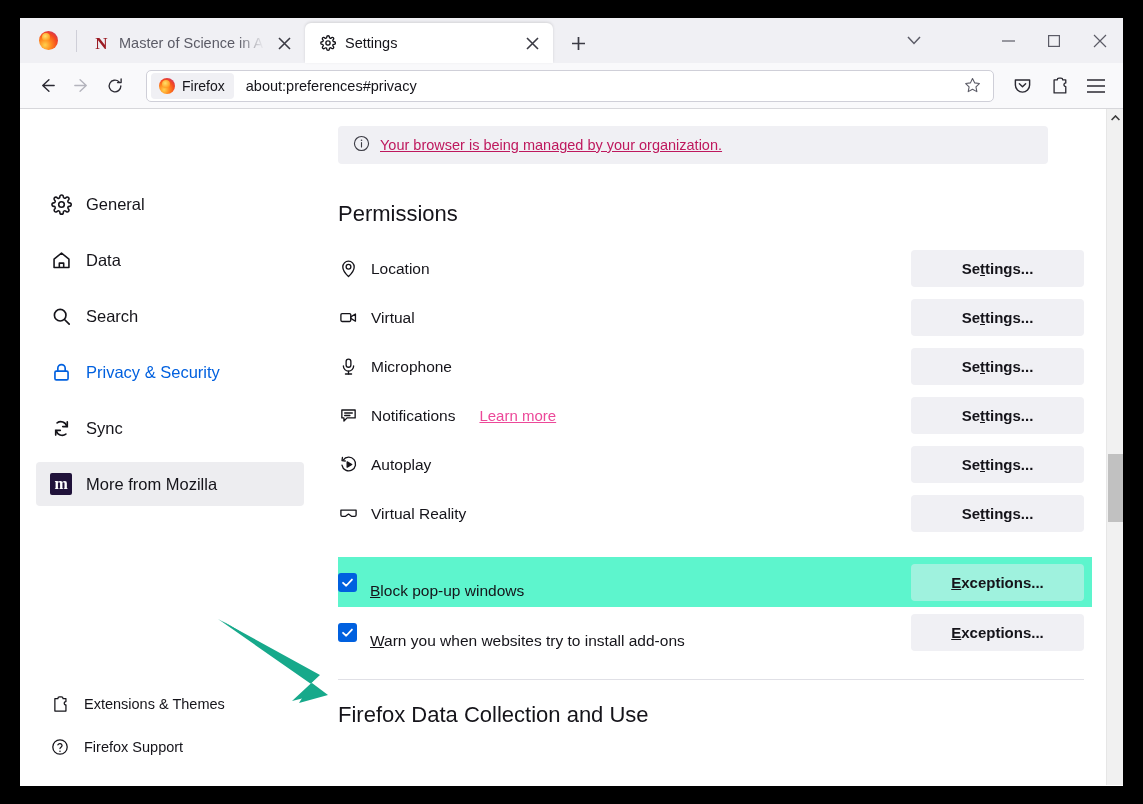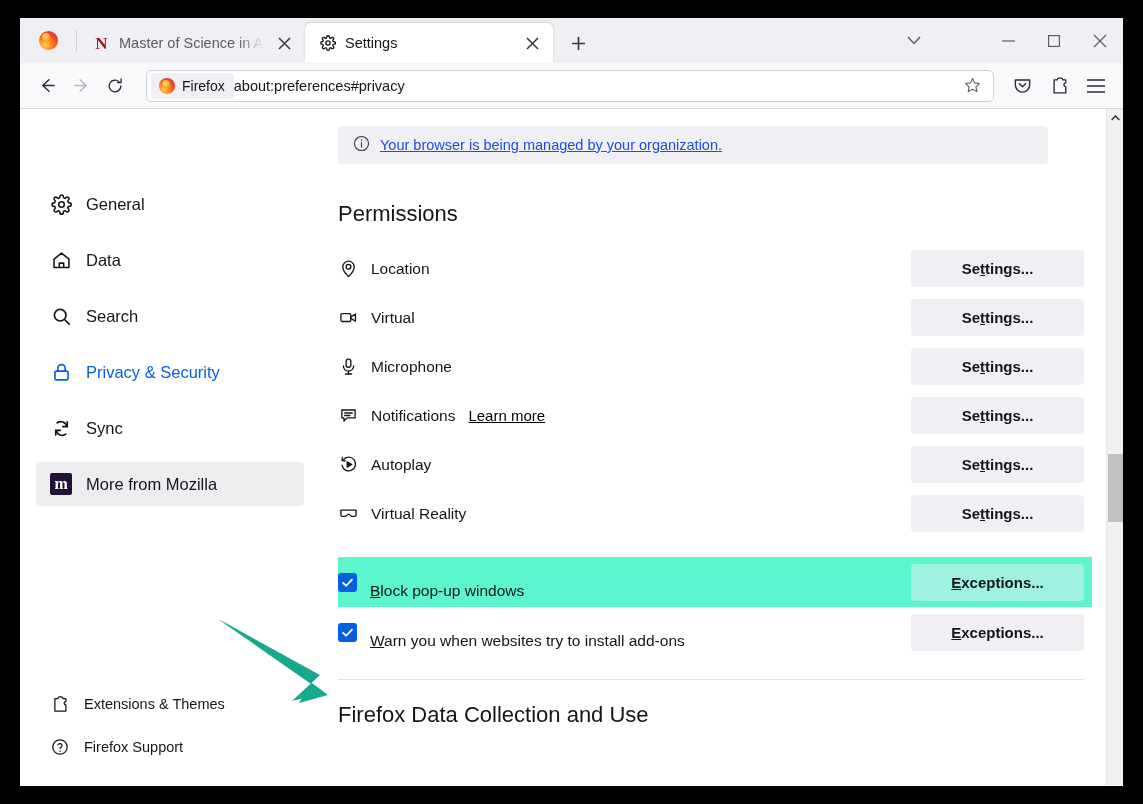--- a/index.html
+++ b/index.html
@@ -79,21 +79,21 @@
     flex: 1 1 auto; height: 32px; margin: 0 8px 0 14px;
     background:#ffffff; border:1px solid #cfcfd8; border-radius: 5px;
     display:flex; align-items:center; padding: 0 6px 0 4px; gap:0;
   }
   .identity {
     display:flex; align-items:center; gap:7px;
     height:26px; padding: 0 9px 0 8px; border-radius:4px;
     background:#f0f0f4; color:#15141a; font-size:14px;
   }
   .identity .fxlogo { width:16px; height:16px; }
-  .urltext { flex:1 1 auto; font-size: 14.5px; color:#15141a; white-space:nowrap; overflow:hidden; }
+  .urltext { flex:1 1 auto; padding-left: 12px; font-size: 14.5px; color:#15141a; white-space:nowrap; overflow:hidden; }
   .urlstar { width:30px; height:28px; border-radius:4px; display:flex; align-items:center; justify-content:center; color:#5b5b66; }
   .toolbtn { width:34px; height:34px; border-radius:4px; display:flex; align-items:center; justify-content:center; color:#2b2a33; margin-left:3px; }
 
   
   .content { position:relative; height: 676px; background:#ffffff; display:flex; }
   .scrollarea { flex:1 1 auto; position:relative; overflow:hidden; }
 
   .sidebar { position:absolute; left:0; top:0; width: 300px; height:676px; }
   .navitem {
     display:flex; align-items:center; gap:14px;
@@ -116,41 +116,41 @@
   .bottomnav .navitem .ico { width:20px; flex:0 0 20px; }
 
   .main { position:absolute; left: 300px; top:0; width: 790px; }
 
   .notifbar {
     margin: 17px 62px 0 18px; height: 38px;
     background:#f0f0f4; border-radius:4px;
     display:flex; align-items:center; gap:10px; padding: 0 15px;
     font-size: 14.5px;
   }
-  .notifbar a { color:#1d4ed8; text-decoration: underline; }
+  .notifbar a { color:#be185d; text-decoration: underline; }
 
   .findbox {
     position:absolute; right: 27px; top: 17px;
     width: 265px; height: 38px;
     border:1px solid #cfcfd8; border-radius: 4px; background:#fff;
     display:flex; align-items:center; gap:9px; padding: 0 12px;
     font-size: 15px; color:#5b5b66;
   }
 
   .section-title { margin: 37px 0 0 18px; font-size: 22px; font-weight: normal; color:#15141a; }
 
   .permrow {
     position: relative;
     margin: 0 18px 0 18px;
     height: 49px;
     display:flex; align-items:center;
   }
   .permlabel { display:flex; align-items:center; gap:13px; font-size:15.5px; color:#15141a; }
   .permlabel .ico { width:20px; height:20px; flex:0 0 20px; display:flex; align-items:center; justify-content:center; }
-  .permlabel a { color:#000000; text-decoration:underline; font-size:15px; }
+  .permlabel a { color:#ec4899; text-decoration:underline; margin-left:11px; font-size:15px; }
 
   .btn {
     position:absolute; right: 8px;
     width: 173px; height: 37px;
     background:#f0f0f4; border:none; border-radius:4px;
     font-family:"Liberation Sans", sans-serif;
     font-size: 15px; font-weight: 600; color:#15141a;
     display:flex; align-items:center; justify-content:center;
   }
   .btn u { text-decoration: underline; }

